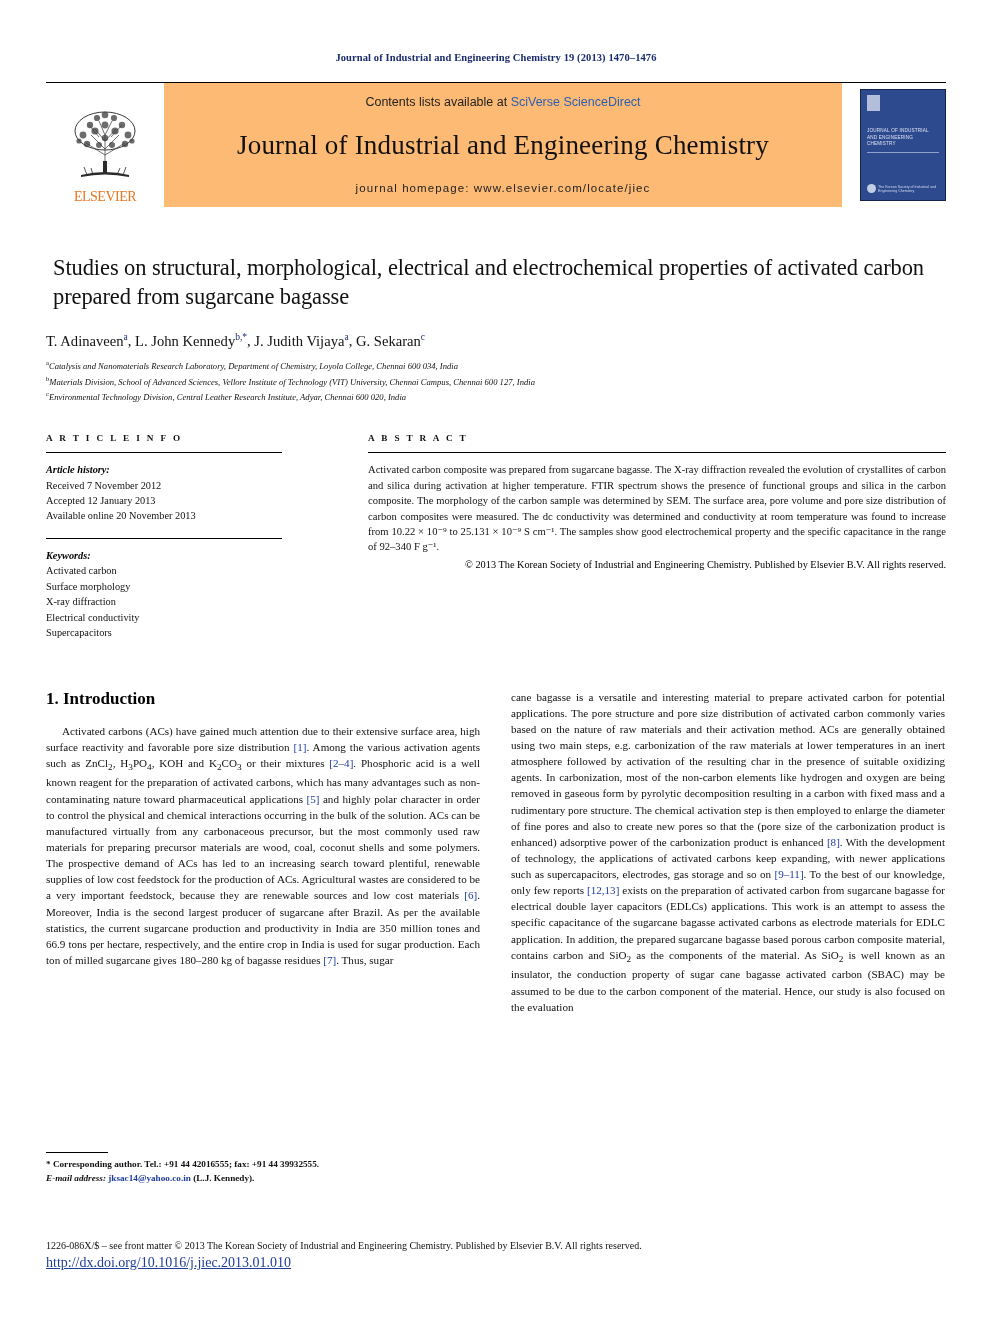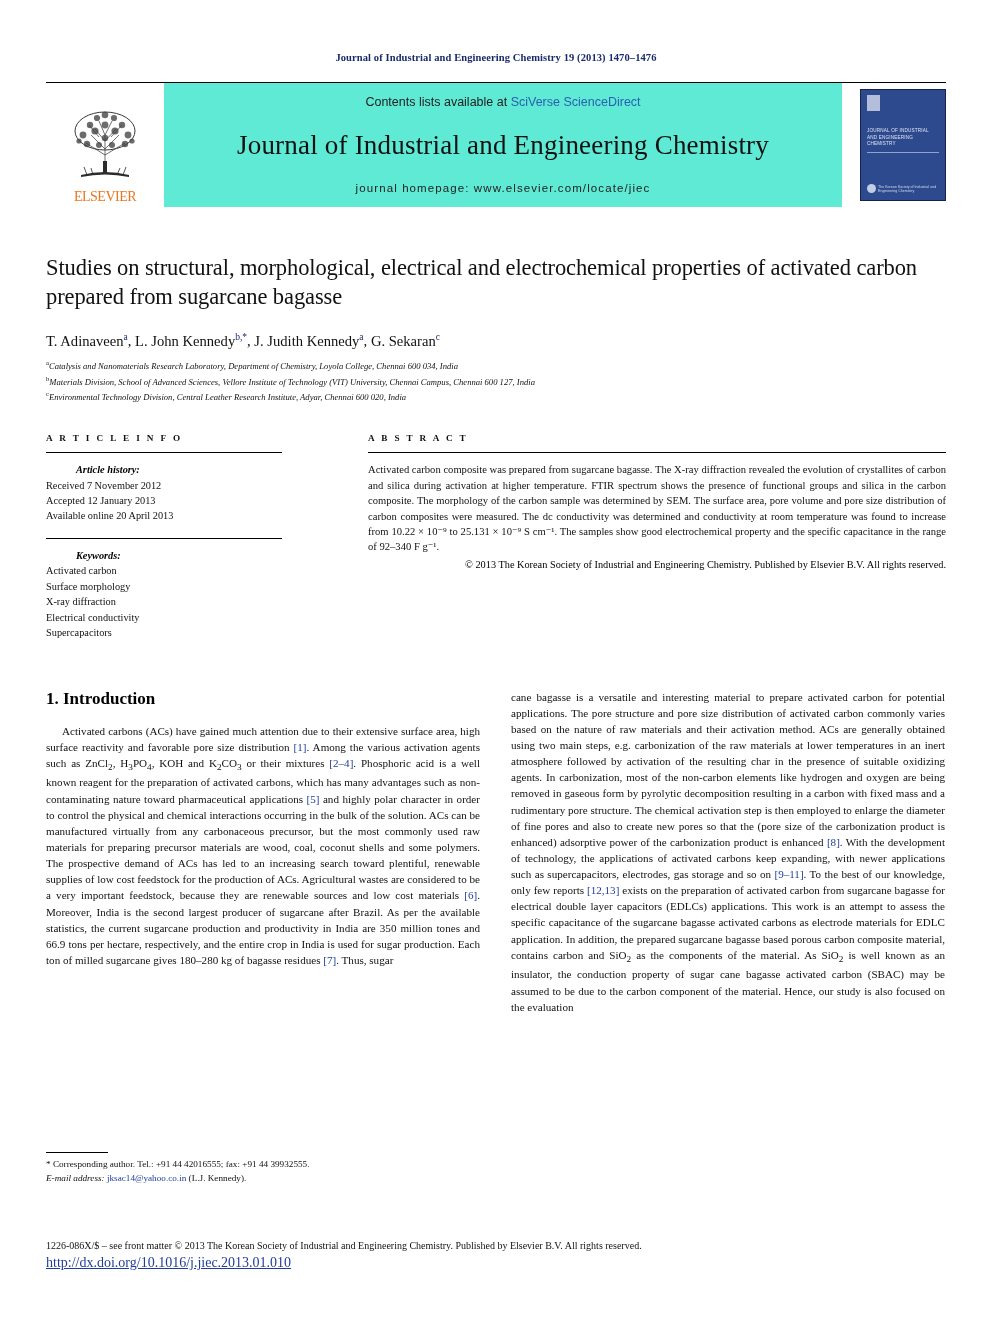--- a/index.html
+++ b/index.html
@@ -55,21 +55,21 @@
     font-family: "Liberation Serif", serif;
     font-size: 14px;
     letter-spacing: -0.5px;
     color: #E87722;
     font-weight: normal;
     line-height: 1;
     margin-top: 1px;
   }
   .journal-cell {
     flex: 1 1 auto;
-    background: #5eead4;
+    background: #fdba74;
     display: flex;
     flex-direction: column;
     align-items: center;
     justify-content: space-between;
     padding: 12px 8px 13px;
     box-sizing: border-box;
   }
   .contents-line {
     font-family: "Liberation Sans", sans-serif;
     font-size: 12.5px;
@@ -130,21 +130,21 @@
     width: 9px; height: 9px; border-radius: 50%;
     background: #c2cde6; flex: 0 0 9px;
   }
 
   
   .title-block { margin-top: 46px; }
   .art-title {
     font-size: 22.5px;
     line-height: 1.31;
     font-weight: normal;
-    margin: 0;
+    margin: 7px;
     color: #111;
     letter-spacing: -0.1px;
   }
   .authors {
     margin-top: 20px;
     font-size: 14.6px;
     color: #111;
   }
   .authors sup { font-size: 9.5px; color: #1a2a6c; }
   .affils { margin-top: 8px; }
@@ -177,21 +177,20 @@
     margin: 9px 0 9px 0;
     width: 236px;
   }
   .col-abstract .hr-thin { width: 100%; }
   .info-group { margin-bottom: 14px; }
   .info-head {
     font-size: 10.3px;
     font-style: italic;
     font-weight: bold;
     line-height: 1.5;
-    margin-left: 30px;
   }
   .info-line {
     font-size: 10.3px;
     line-height: 1.5;
     color: #111;
   }
   .abstract-body {
     font-size: 10.6px;
     line-height: 1.46;
     text-align: justify;
@@ -237,20 +236,21 @@
   .fn-rule {
     border: 0;
     border-top: 1.1px solid #000;
     width: 62px;
     margin: 0 0 5px 0;
   }
   .fn-line {
     font-size: 9.2px;
     line-height: 1.52;
     color: #111;
+    font-weight: bold;
   }
   .fn-line em { font-style: italic; }
   .mail-link { color: #1f3d99; }
 
   
   .footer {
     position: absolute;
     left: 46px;
     top: 1238px;
     width: 900px;
@@ -344,41 +344,41 @@
       </div>
     </div>
   </div>
 
   <div class="title-block">
     <h1 class="art-title">Studies on structural, morphological, electrical and electrochemical properties of activated carbon prepared from sugarcane bagasse</h1>
 
     <div class="authors">
       <span><span>T. Adinaveen</span><sup>a</sup></span>,
       <span><span>L. John Kennedy</span><sup>b,*</sup></span>,
-      <span><span>J. Judith Kennedy</span><sup>a</sup></span>,
+      <span><span>J. Judith Vijaya</span><sup>a</sup></span>,
       <span><span>G. Sekaran</span><sup>c</sup></span>
     </div>
 
     <div class="affils">
       <div class="affil"><sup>a</sup><span>Catalysis and Nanomaterials Research Laboratory, Department of Chemistry, Loyola College, Chennai 600 034, India</span></div>
       <div class="affil"><sup>b</sup><span>Materials Division, School of Advanced Sciences, Vellore Institute of Technology (VIT) University, Chennai Campus, Chennai 600 127, India</span></div>
       <div class="affil"><sup>c</sup><span>Environmental Technology Division, Central Leather Research Institute, Adyar, Chennai 600 020, India</span></div>
     </div>
   </div>
 
   <div class="info-abstract">
 
     <div class="col-info">
       <div class="sec-label">A R T I C L E   I N F O</div>
       <hr class="hr-thin">
       <div class="info-group">
         <div class="info-head">Article history:</div>
         <div class="info-line">Received 7 November 2012</div>
         <div class="info-line">Accepted 12 January 2013</div>
-        <div class="info-line">Available online 20 April 2013</div>
+        <div class="info-line">Available online 20 November 2013</div>
       </div>
       <hr class="hr-thin">
       <div class="info-group">
         <div class="info-head">Keywords:</div>
         <div class="info-line">Activated carbon</div>
         <div class="info-line">Surface morphology</div>
         <div class="info-line">X-ray diffraction</div>
         <div class="info-line">Electrical conductivity</div>
         <div class="info-line">Supercapacitors</div>
       </div>

